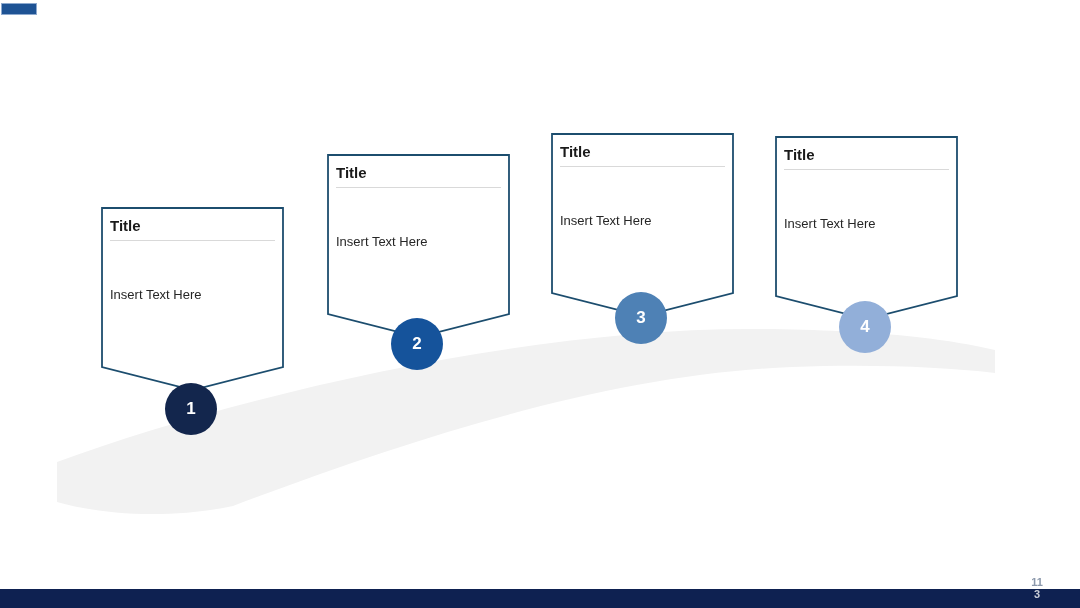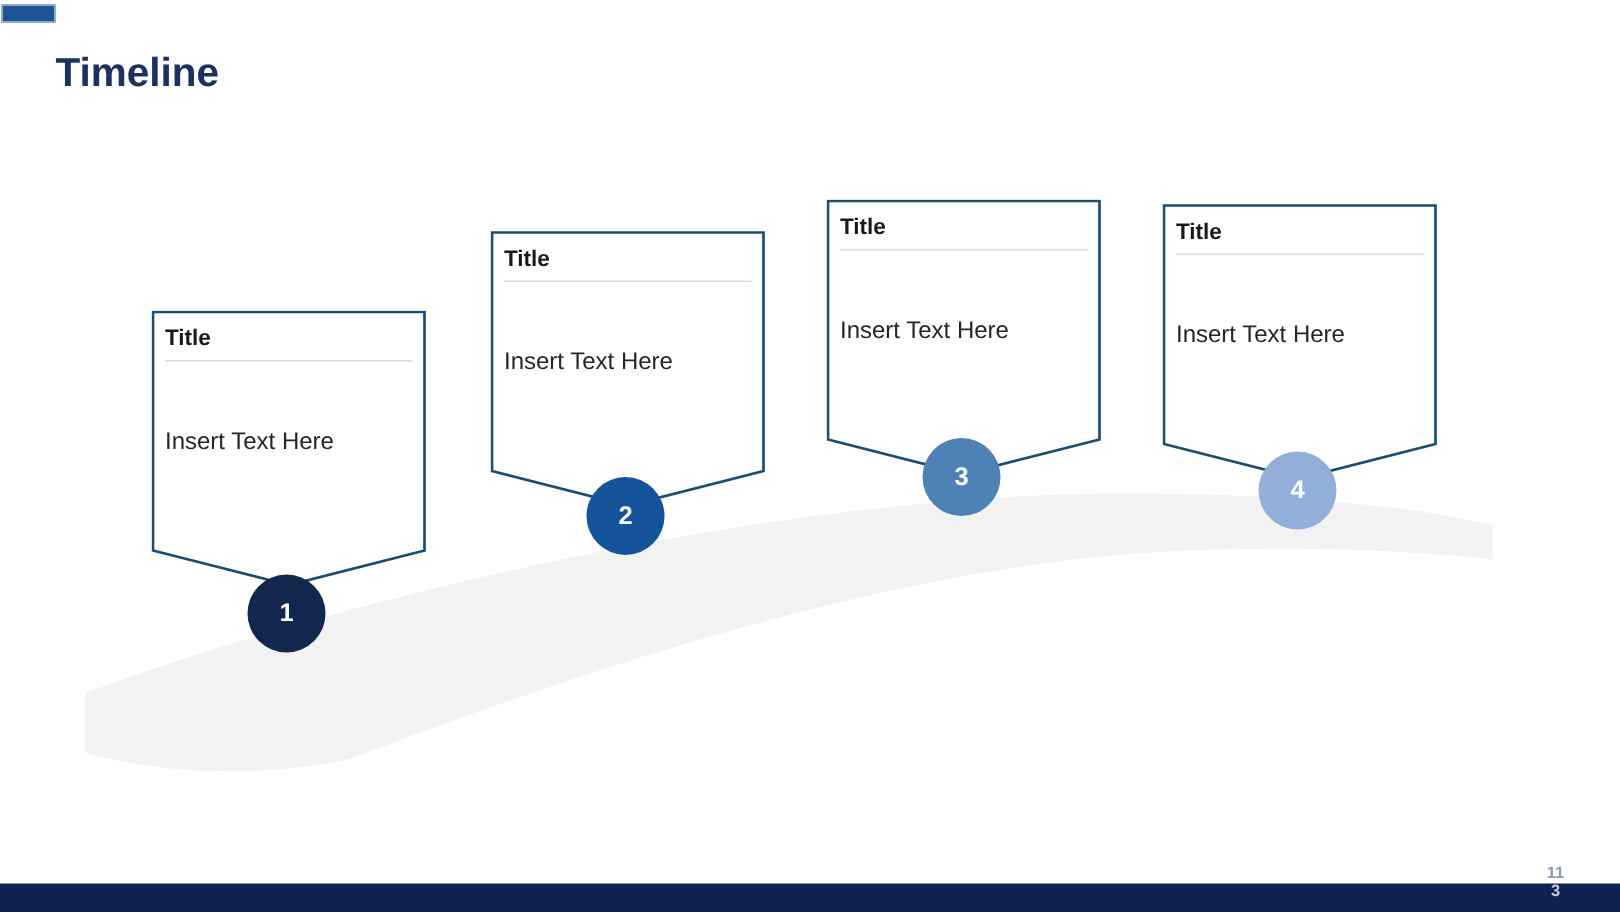--- a/index.html
+++ b/index.html
@@ -25,21 +25,21 @@
   .card{position:absolute;width:183px;height:184px;z-index:1;}
   .card1{left:101px;top:207px;}
   .card2{left:327px;top:154px;}
   .card3{left:551px;top:133px;}
   .card4{left:775px;top:136px;}
   .pennant{position:absolute;left:0;top:0;width:183px;height:184px;display:block;}
   .pennant polygon{fill:#ffffff;stroke:var(--card_border);stroke-width:1.8;}
   .card-content{position:absolute;left:9px;top:9px;right:9px;}
   .card-title{font-size:15px;font-weight:bold;color:var(--card_title_color);line-height:20px;}
   .card-sep{height:1px;background:var(--separator);margin:4px 0 7px 0;}
-  .card-body{font-size:16px;color:var(--body_text_color);line-height:19px;margin-top:44px;}
+  .card-body{font-size:13px;color:var(--body_text_color);line-height:19px;margin-top:44px;}
   .num-circle{
     position:absolute;width:52px;height:52px;border-radius:50%;
     z-index:2;display:flex;align-items:center;justify-content:center;
     color:var(--number_color);font-size:17px;font-weight:bold;
   }
   .nc1{left:165px;top:383px;background:var(--circle1);}
   .nc2{left:391px;top:318px;background:var(--circle2);}
   .nc3{left:615px;top:292px;background:var(--circle3);}
   .nc4{left:839px;top:301px;background:var(--circle4);}
   .footer-bar{
@@ -53,21 +53,20 @@
   .page-num .pn1{display:block;color:var(--page_num_color1);}
   .page-num .pn2{display:block;color:var(--page_num_color2);}
 </style>
 </head>
 <body>
 
 <div class="slide">
 
   <div class="accent-rect"></div>
 
-  <h1 class="heading">Timeline</h1>
 
   <svg class="swoosh" width="1080" height="608" viewBox="0 0 1080 608">
     <path d="M 57 462
              C 250 391, 540 327, 760 329
              C 878 330, 948 339, 995 350
              L 995 373
              C 942 367, 872 364, 792 367
              C 618 374, 428 432, 233 506
              C 166 520, 99 514, 57 502
              Z" fill="#F2F2F2"></path>

